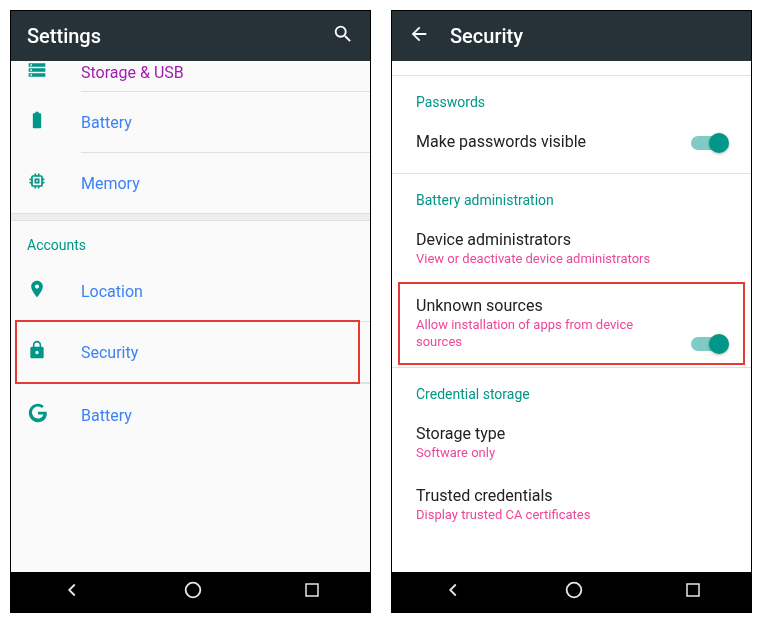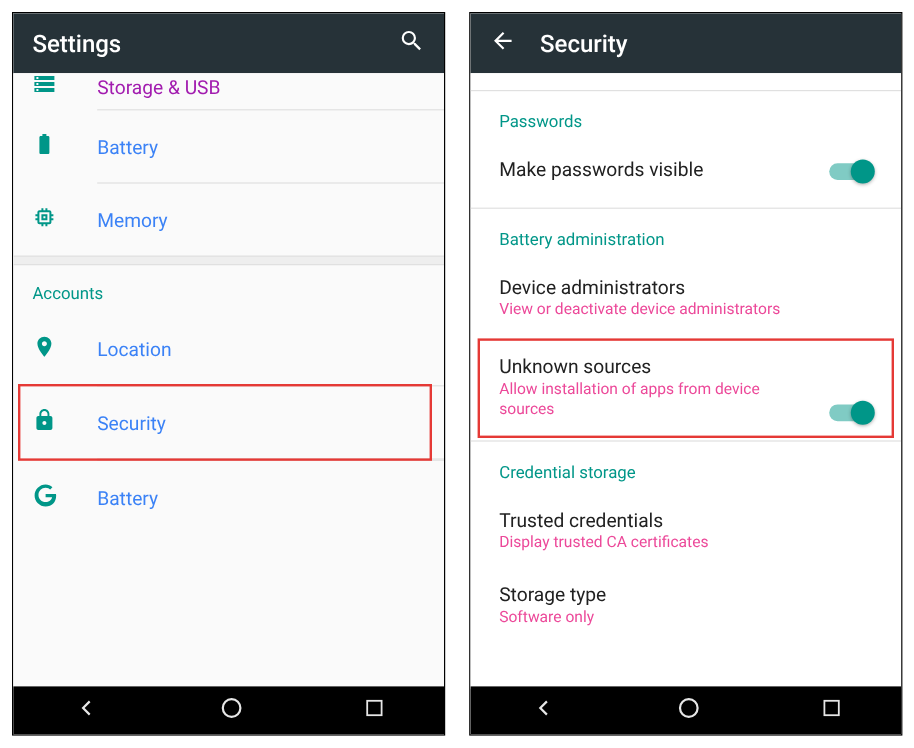--- a/index.html
+++ b/index.html
@@ -165,30 +165,30 @@
             <div class="toggle-track">
                 <div class="toggle-thumb"></div>
               </div>
           </div>
         </div>
       </div>
       <div class="divider-full"></div>
       <div class="section-header right">Credential storage</div>
       <div class="right-item">
         <div class="text-wrap">
+          <div class="title">Storage type</div>
+          <div class="subtitle">Software only</div>
+        </div>
+      </div>
+      <div class="right-item">
+        <div class="text-wrap">
           <div class="title">Trusted credentials</div>
           <div class="subtitle">Display trusted CA certificates</div>
         </div>
       </div>
-      <div class="right-item">
-        <div class="text-wrap">
-          <div class="title">Storage type</div>
-          <div class="subtitle">Software only</div>
-        </div>
-      </div>
     </div>
     <div class="nav-bar">
       <span><svg width="22" height="22" viewBox="0 0 24 24" fill="none" stroke="#fff" stroke-width="2">
             <path d="M15 18l-6-6 6-6"></path>
           </svg></span>
       <span><svg width="22" height="22" viewBox="0 0 24 24" fill="none" stroke="#fff" stroke-width="2">
             <circle cx="12" cy="12" r="8"></circle>
           </svg></span>
       <span><svg width="18" height="18" viewBox="0 0 24 24" fill="none" stroke="#fff" stroke-width="2">
             <rect x="4" y="4" width="16" height="16"></rect>

